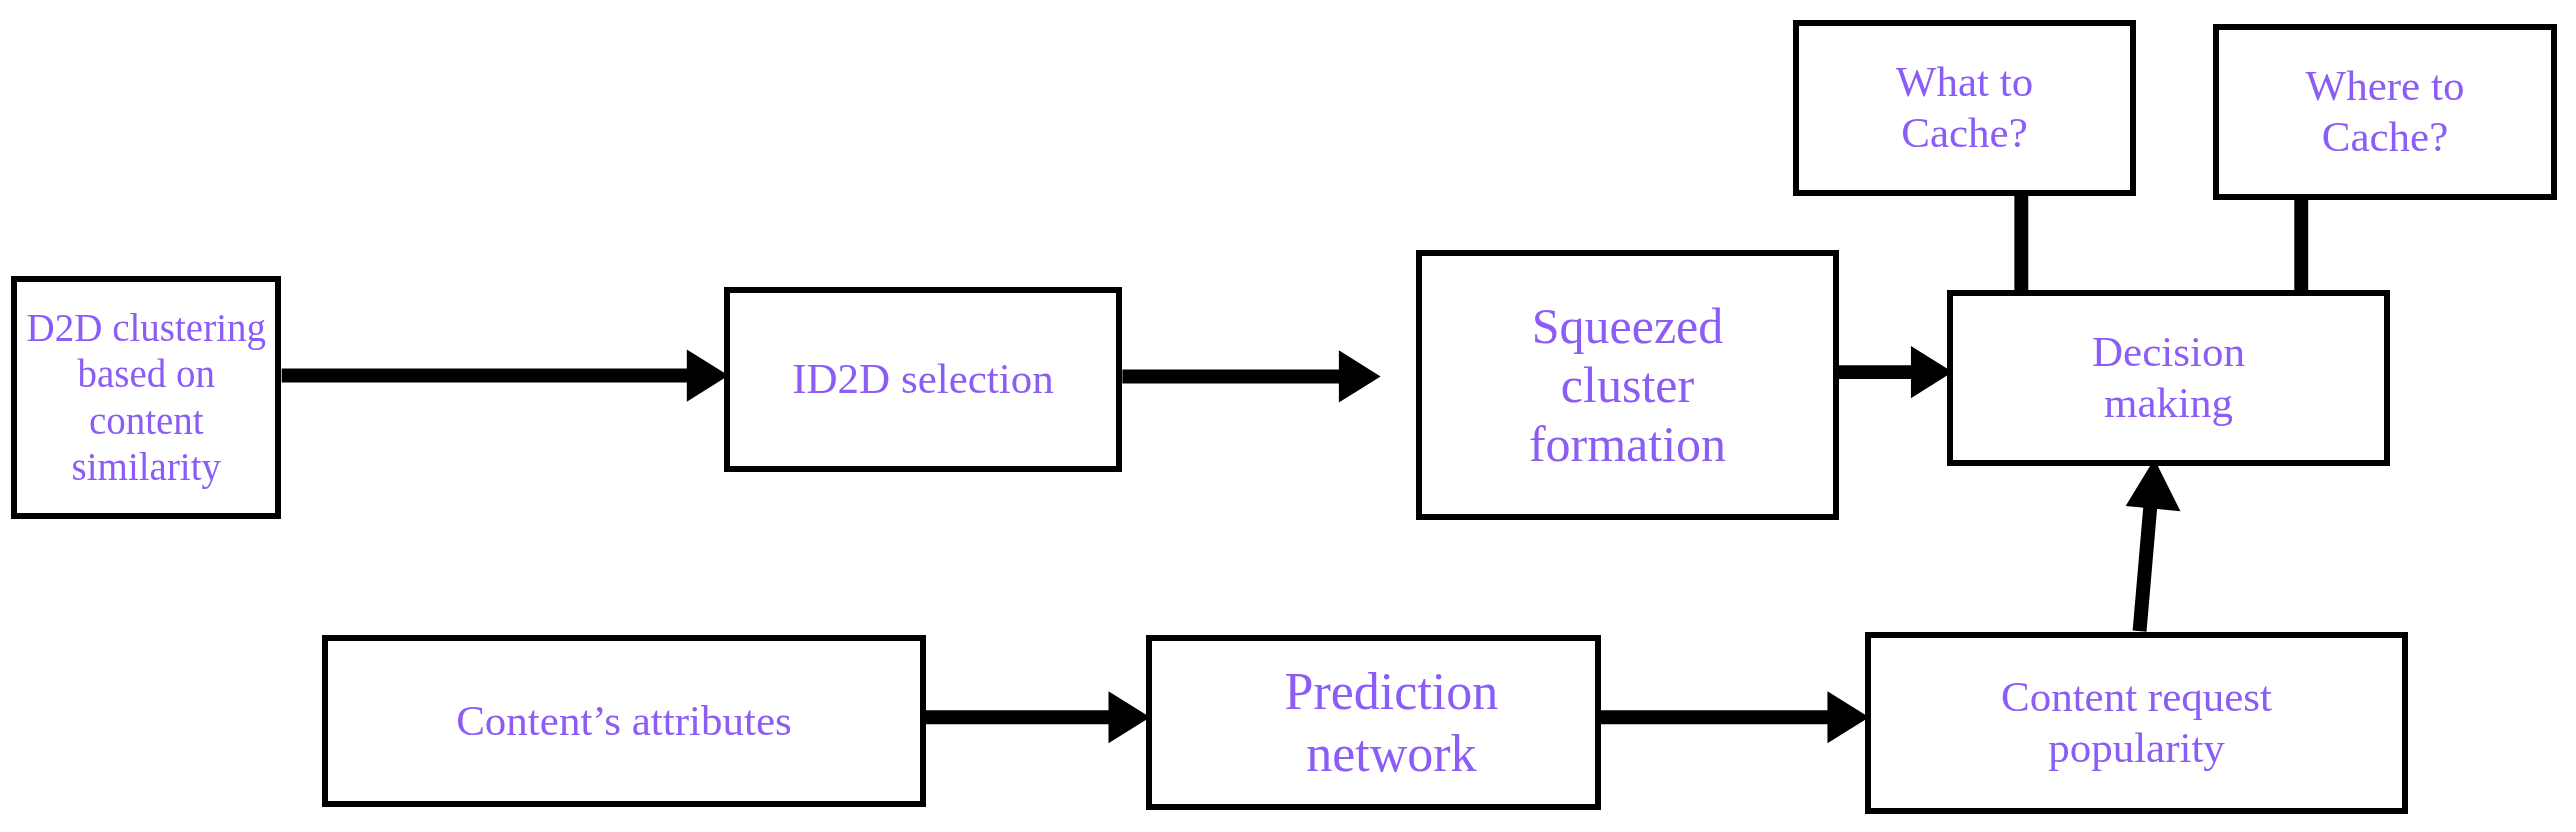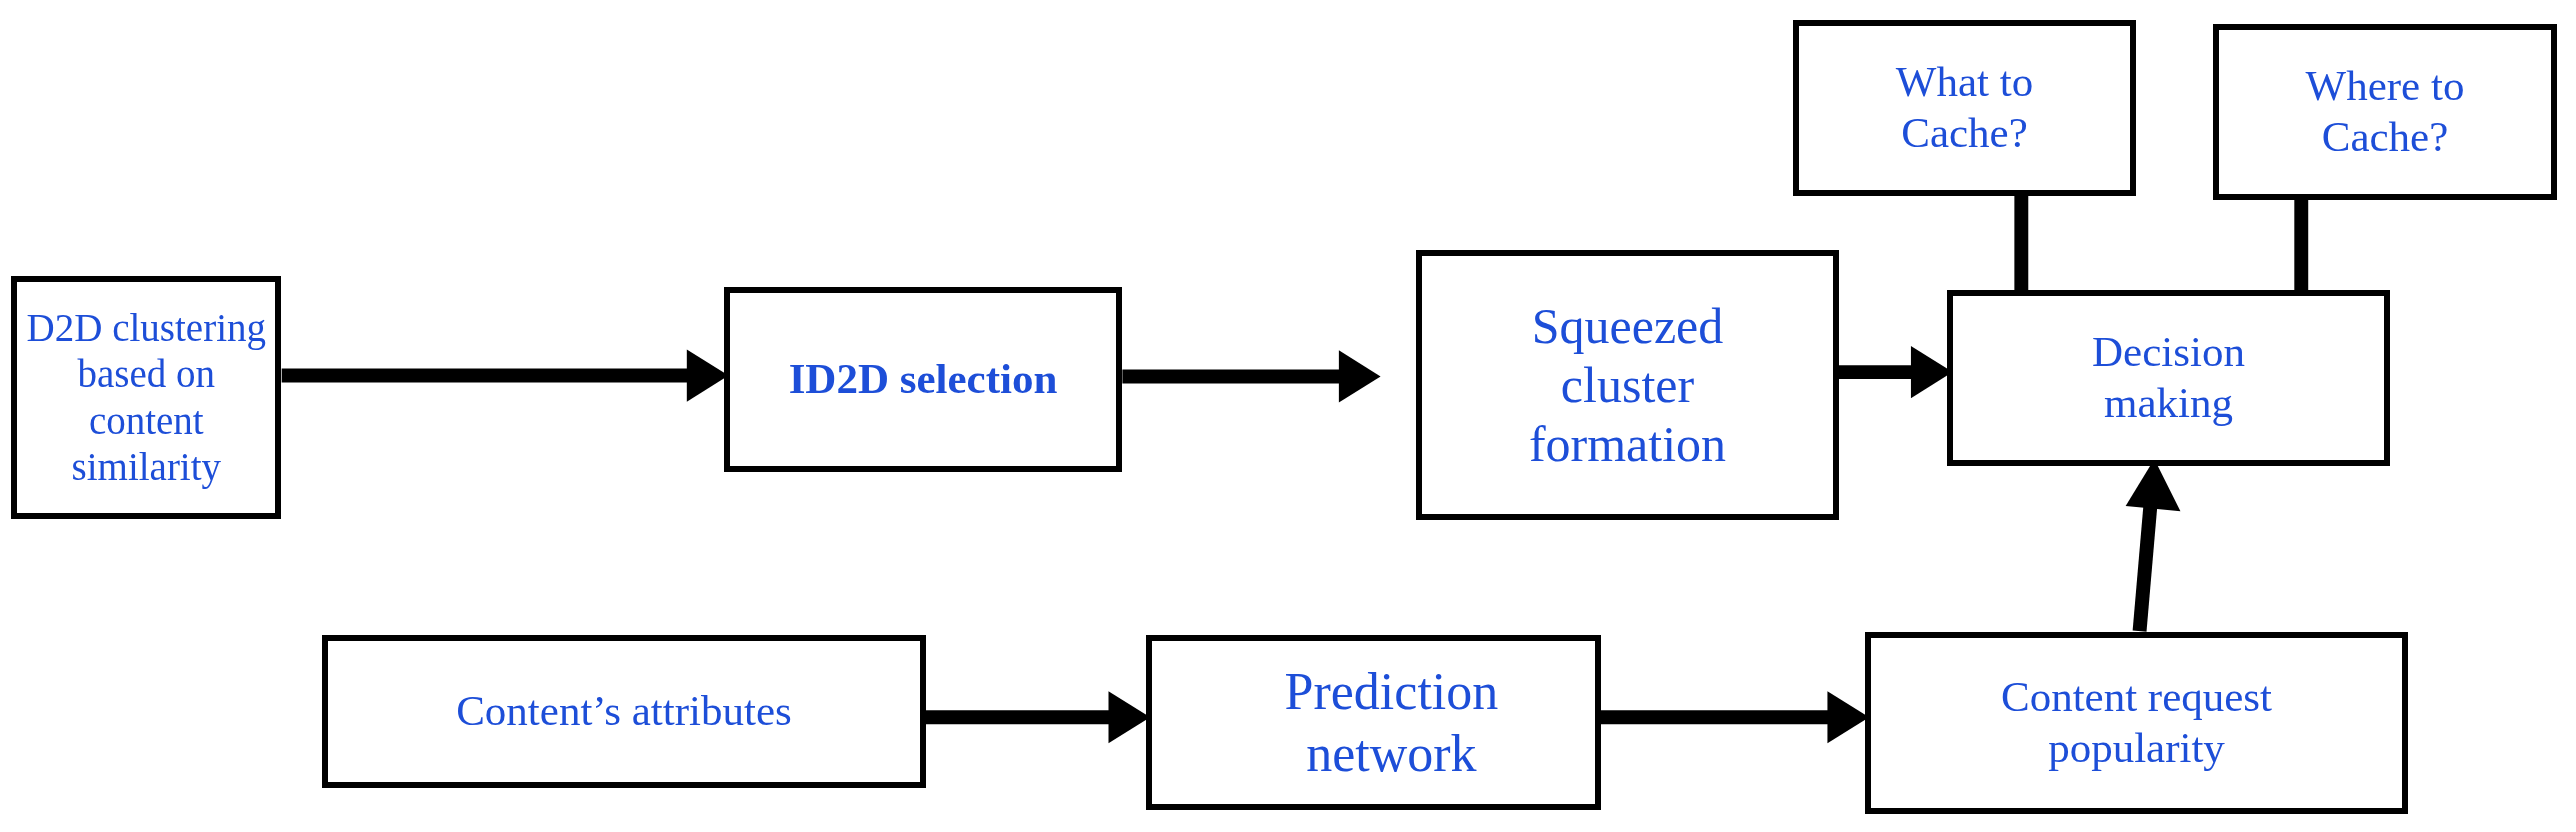--- a/index.html
+++ b/index.html
@@ -18,38 +18,38 @@
   }
   .node {
     position: absolute;
     box-sizing: border-box;
     background: #ffffff;
     border: 6px solid #000000;
     display: flex;
     align-items: center;
     justify-content: center;
     text-align: center;
-    color: #1d4ed8;
+    color: #8b5cf6;
     line-height: 1.18;
     z-index: 2;
     white-space: pre-line;
     padding: 0 5.2px;
   }
   .node-label {
     display: block;
     width: 100%;
   }
   
   #node-d2d-clustering      { left: 11.3px;   top: 276px; width: 270px;  height: 243px; font-size: 39px; }
-  #node-id2d-selection      { left: 724px;  top: 287px; width: 398px;  height: 185px; font-size: 43px; font-weight: bold; }
+  #node-id2d-selection      { left: 724px;  top: 287px; width: 398px;  height: 185px; font-size: 43px; }
   #node-squeezed-cluster    { left: 1376px; top: 250px; width: 423px;  height: 270px; font-size: 50px; margin-left: 40px; }
   #node-decision-making     { left: 1947px; top: 290px; width: 443px;  height: 176px; font-size: 43px; }
   #node-what-to-cache       { left: 1793px; top: 20px;  width: 343px;  height: 176px; font-size: 43px; }
   #node-where-to-cache      { left: 2213px; top: 24px;  width: 344px;  height: 176px; font-size: 43px; font-family: Liberation Serif, serif; }
-  #node-contents-attributes { left: 322px;  top: 635px; width: 604px;  height: 153px; font-size: 43px; }
+  #node-contents-attributes { left: 322px;  top: 635px; width: 604px;  height: 172px; font-size: 43px; }
   #node-prediction-network  { left: 1146px; top: 635px; width: 455px;  height: 175px; font-size: 52px; padding-left: 41px; }
   #node-content-popularity  { left: 1865px; top: 632px; width: 543px;  height: 182px; font-size: 43px; }
 
   
   .arrow-layer {
     position: absolute;
     left: 0; top: 0;
     width: 2576px;
     height: 832px;
     z-index: 1;

